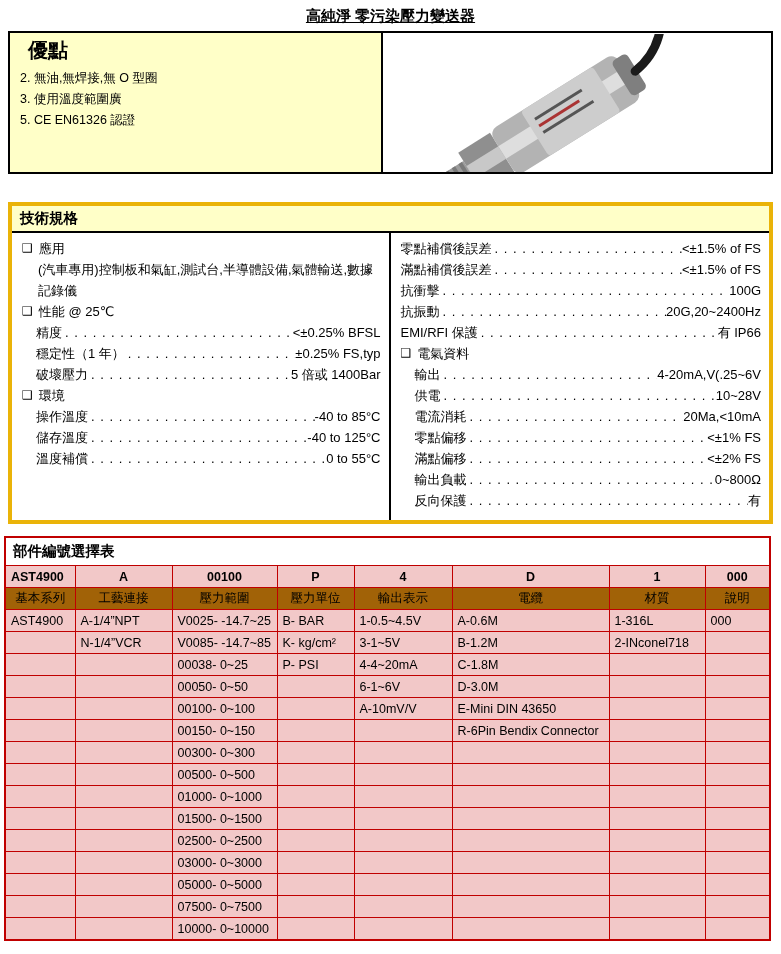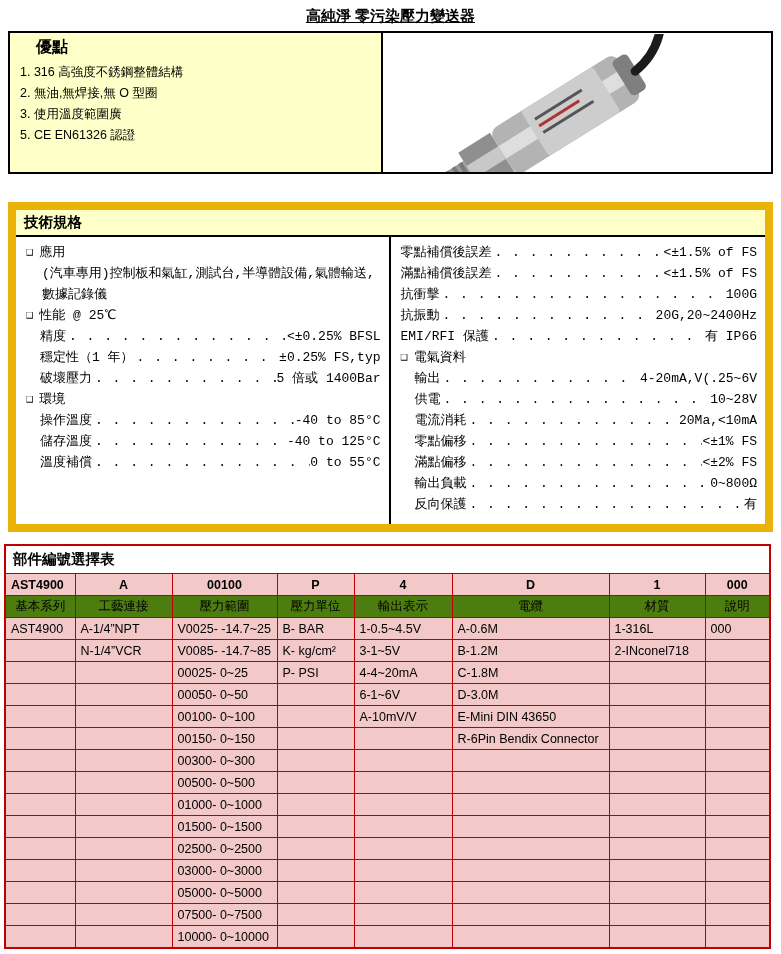--- a/index.html
+++ b/index.html
@@ -18,29 +18,29 @@
 
   
   .adv-box {
     margin:5px 8px 0; border:2px solid #000;
     display:flex; height:143px; box-sizing:border-box;
   }
   .adv-left {
     background:#FFFFC8; width:49%; box-sizing:border-box;
     border-right:2px solid #000; padding:3px 10px 4px;
   }
-  .adv-title { font-weight:bold; font-size:16px; margin:1px 16px 4px; }
+  .adv-title { font-weight:bold; font-size:20px; margin:1px 8px 4px; }
   .adv-item  { font-size:12.5px; line-height:21px; }
   .adv-right {
     flex:1; background:#fff; display:flex;
     align-items:center; justify-content:center; overflow:hidden;
   }
 
   
-  .specs-box { margin:28px 8px 0; border:8px solid #eab308;font-family:Liberation Mono, monospace; }
+  .specs-box { margin:28px 8px 0; border:4px solid #eab308; }
   .specs-header {
     background:#FFFFC8; border-bottom:2px solid #000;
     font-weight:bold; font-size:14.5px; padding:3px 8px;
   }
   .specs-body { display:flex; }
   .specs-col {
     width:50%; box-sizing:border-box; padding:5px 8px 9px 10px;
     font-size:13px;
   }
   .specs-col.left { border-right:2px solid #000; }
@@ -63,35 +63,34 @@
   }
   .part-table th, .part-table td {
     border:1px solid #C00000; padding:2px 5px; height:17px;
     overflow:hidden; white-space:nowrap; box-sizing:content-box;
   }
   .pt-title-row th {
     background:#fff; text-align:left; font-weight:bold;
     font-size:14.5px; padding:4px 7px; height:19px;
   }
   .code-row td { background:#F2C8C8; font-weight:bold; text-align:center; }
-  .head-row td { background:#4d7c0f; text-align:center; font-weight:normal; }
+  .head-row td { background:#a16207; text-align:center; font-weight:normal; }
   .data-row td { background:#F2C8C8; text-align:left; }
 </style>
 </head>
 <body>
 
 <div class="page">
 
   <div class="page-title">高純淨 零污染壓力變送器</div>
 
   <div class="adv-box">
     <div class="adv-left">
       <div class="adv-title">優點</div>
       <div class="adv-list">
-          <div class="adv-item">1. 316 高強度不銹鋼整體結構</div>
           <div class="adv-item">2. 無油,無焊接,無 O 型圈</div>
           <div class="adv-item">3. 使用溫度範圍廣</div>
           <div class="adv-item">5. CE EN61326 認證</div>
         </div>
     </div>
     <div class="adv-right">
       <svg viewBox="0 0 390 140" width="385" height="138" aria-hidden="true">
         <g transform="translate(190,78) rotate(-32)">
 
           <rect x="-152" y="-15" width="32" height="30" fill="#9c9c9c"></rect>
@@ -289,21 +288,21 @@
           <td>V0085- -14.7~85</td>
           <td>K- kg/cm²</td>
           <td>3-1~5V</td>
           <td>B-1.2M</td>
           <td>2-INconel718</td>
           <td></td>
         </tr>
         <tr class="data-row">
           <td></td>
           <td></td>
-          <td>00025- 0~25</td>
+          <td>00038- 0~25</td>
           <td>P- PSI</td>
           <td>4-4~20mA</td>
           <td>C-1.8M</td>
           <td></td>
           <td></td>
         </tr>
         <tr class="data-row">
           <td></td>
           <td></td>
           <td>00050- 0~50</td>

